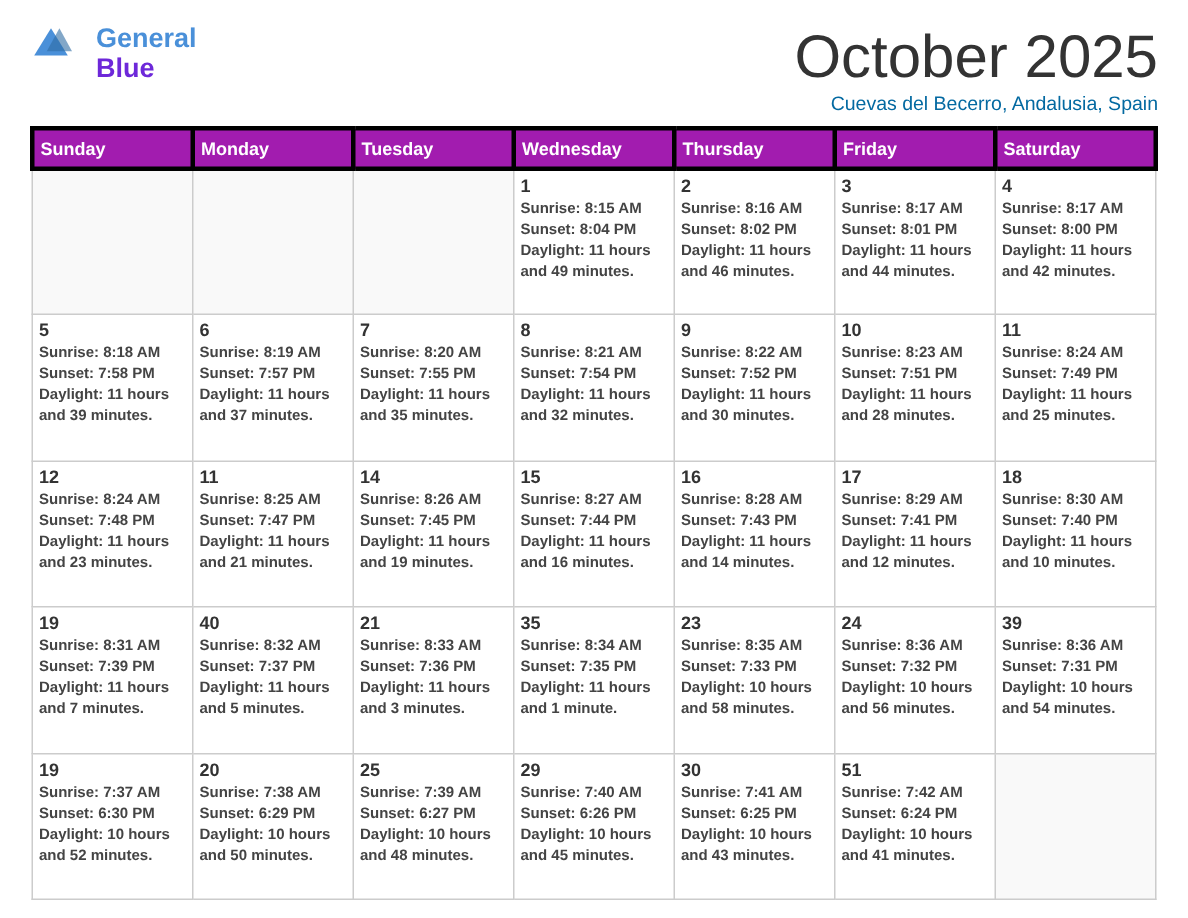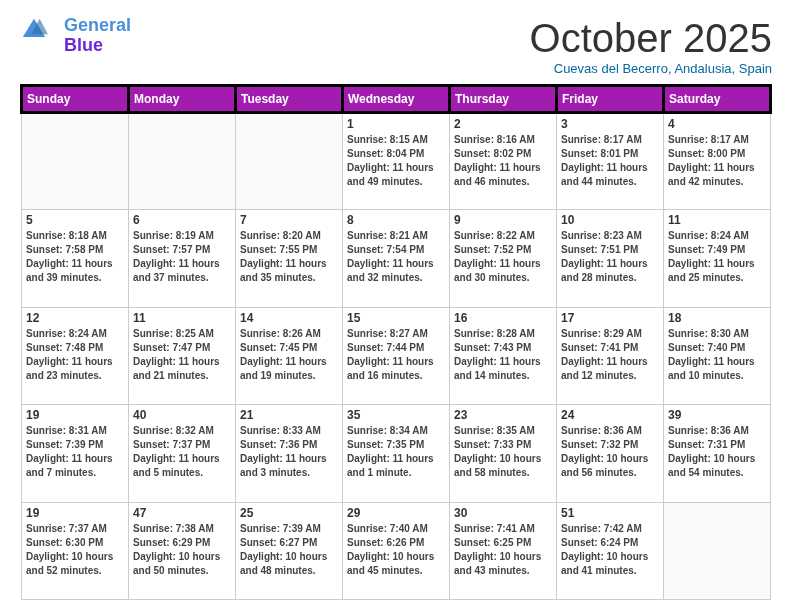--- a/index.html
+++ b/index.html
@@ -237,21 +237,21 @@
             <span class="day-number">39</span>
             <div class="day-info">Sunrise: 8:36 AM<br>Sunset: 7:31 PM<br>Daylight: 10 hours and 54 minutes.</div>
           </td>
         </tr>
         <tr>
           <td>
             <span class="day-number">19</span>
             <div class="day-info">Sunrise: 7:37 AM<br>Sunset: 6:30 PM<br>Daylight: 10 hours and 52 minutes.</div>
           </td>
           <td>
-            <span class="day-number">47</span>
+            <span class="day-number">20</span>
             <div class="day-info">Sunrise: 7:38 AM<br>Sunset: 6:29 PM<br>Daylight: 10 hours and 50 minutes.</div>
           </td>
           <td>
             <span class="day-number">25</span>
             <div class="day-info">Sunrise: 7:39 AM<br>Sunset: 6:27 PM<br>Daylight: 10 hours and 48 minutes.</div>
           </td>
           <td>
             <span class="day-number">29</span>
             <div class="day-info">Sunrise: 7:40 AM<br>Sunset: 6:26 PM<br>Daylight: 10 hours and 45 minutes.</div>
           </td>

